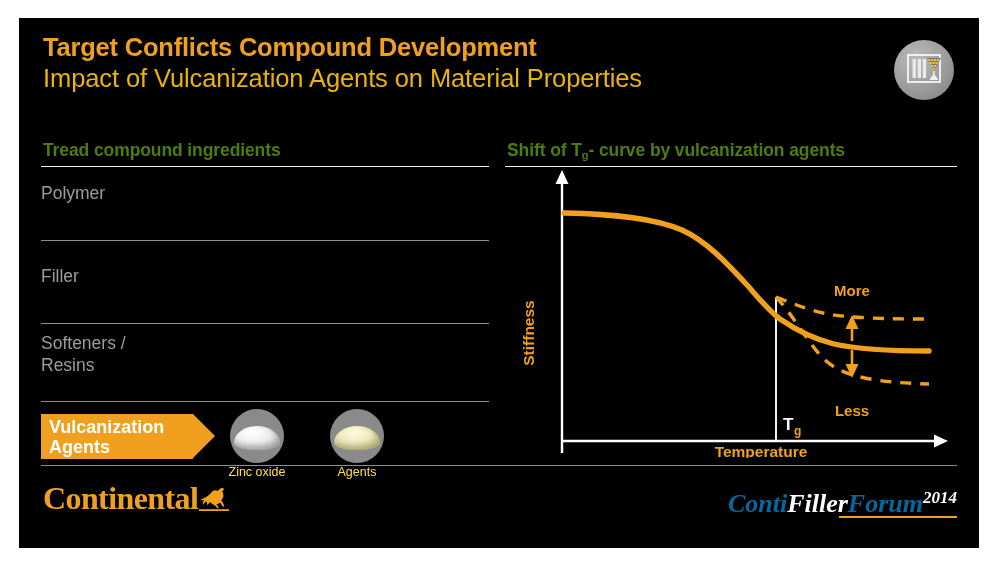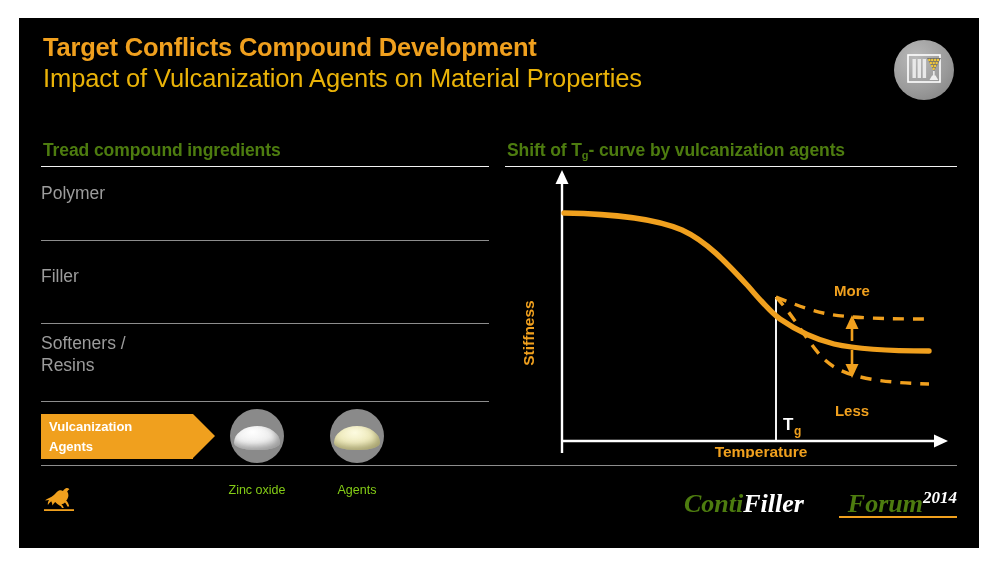--- a/index.html
+++ b/index.html
@@ -101,21 +101,21 @@
     width: 152px;
     height: 45px;
     background: #F0A01E;
     display: flex;
     align-items: center;
     padding-left: 8px;
     box-sizing: border-box;
   }
   .banner-text {
     color: #ffffff;
-    font-size: 13px;
+    font-size: 18px;
     font-weight: bold;
     line-height: 20px;
     white-space: pre-line;
   }
   .banner-arrow {
     position: absolute;
     left: 152px;
     top: 12px;
     width: 0;
     height: 0;
@@ -150,23 +150,23 @@
   }
   .powder.zinc {
     background: radial-gradient(ellipse at 40% 25%, #ffffff 0%, #efefef 45%, #c8c8c8 100%);
     box-shadow: inset -3px -4px 6px rgba(110,110,110,.55);
   }
   .powder.sulfur {
     background: radial-gradient(ellipse at 45% 28%, #fdfbe0 0%, #f0ecc0 42%, #ccc78c 100%);
     box-shadow: inset -3px -4px 6px rgba(120,115,70,.5);
   }
   .substance-label {
-    color: #84cc16;
+    color: #fde047;
     font-size: 12.5px;
-    margin-top: 20px;
+    margin-top: 2px;
     white-space: nowrap;
   }
 
   
   #right-panel { position: absolute; left: 485px; top: 140px; width: 455px; }
 
   #chart-svg { display: block; }
 
   
   .footer-rule {
@@ -192,21 +192,21 @@
     position: absolute;
     right: 22px;
     top: 470px;
     text-align: right;
     white-space: nowrap;
     font-family: "Liberation Serif", serif;
     font-style: italic;
     font-weight: bold;
     font-size: 26px;
   }
-  .fm-orange { color: #4d7c0f; margin-left: 44px; }
+  .fm-orange { color: #0369a1; }
   .fm-white  { color: #ffffff; }
   .fm-year   {
     color: #ffffff;
     font-size: 17px;
     vertical-align: 9px;
   }
   .fm-underline {
     position: absolute;
     right: 22px;
     top: 498px;
@@ -341,21 +341,21 @@
 
       <text x="0" y="0" fill="#F0A01E" font-family="Liberation Sans, sans-serif" font-size="15.5" font-weight="bold" text-anchor="middle" transform="translate(30,175) rotate(-90)">Stiffness</text>
 
       <text x="257" y="299" fill="#F0A01E" font-family="Liberation Sans, sans-serif" font-size="15.5" font-weight="bold" text-anchor="middle">Temperature</text>
     </svg>
   </div>
 
   <div class="footer-rule"></div>
 
   <div class="conti-logo">
-    <svg width="30" height="26" viewBox="0 0 30 26" style="vertical-align:-3px; margin-left:1px;">
+    <span>Continental</span><svg width="30" height="26" viewBox="0 0 30 26" style="vertical-align:-3px; margin-left:1px;">
       <path d="M22.5 2.0 C 21.0 2.6 19.8 3.6 19.0 5.0
                C 17.8 4.2 16.4 4.0 15.0 4.6
                C 13.2 5.4 12.0 7.0 10.2 8.8
                C 8.6 10.4 6.8 11.4 4.6 12.2
                C 3.2 12.7 2.0 13.4 1.2 14.6
                C 2.6 14.4 3.8 14.2 5.0 14.0
                C 4.0 15.6 3.6 17.2 3.9 19.0
                C 4.8 17.4 5.8 16.2 7.2 15.2
                C 8.0 16.4 8.4 17.8 8.4 19.4
                C 9.4 18.2 10.2 17.0 11.2 16.0

